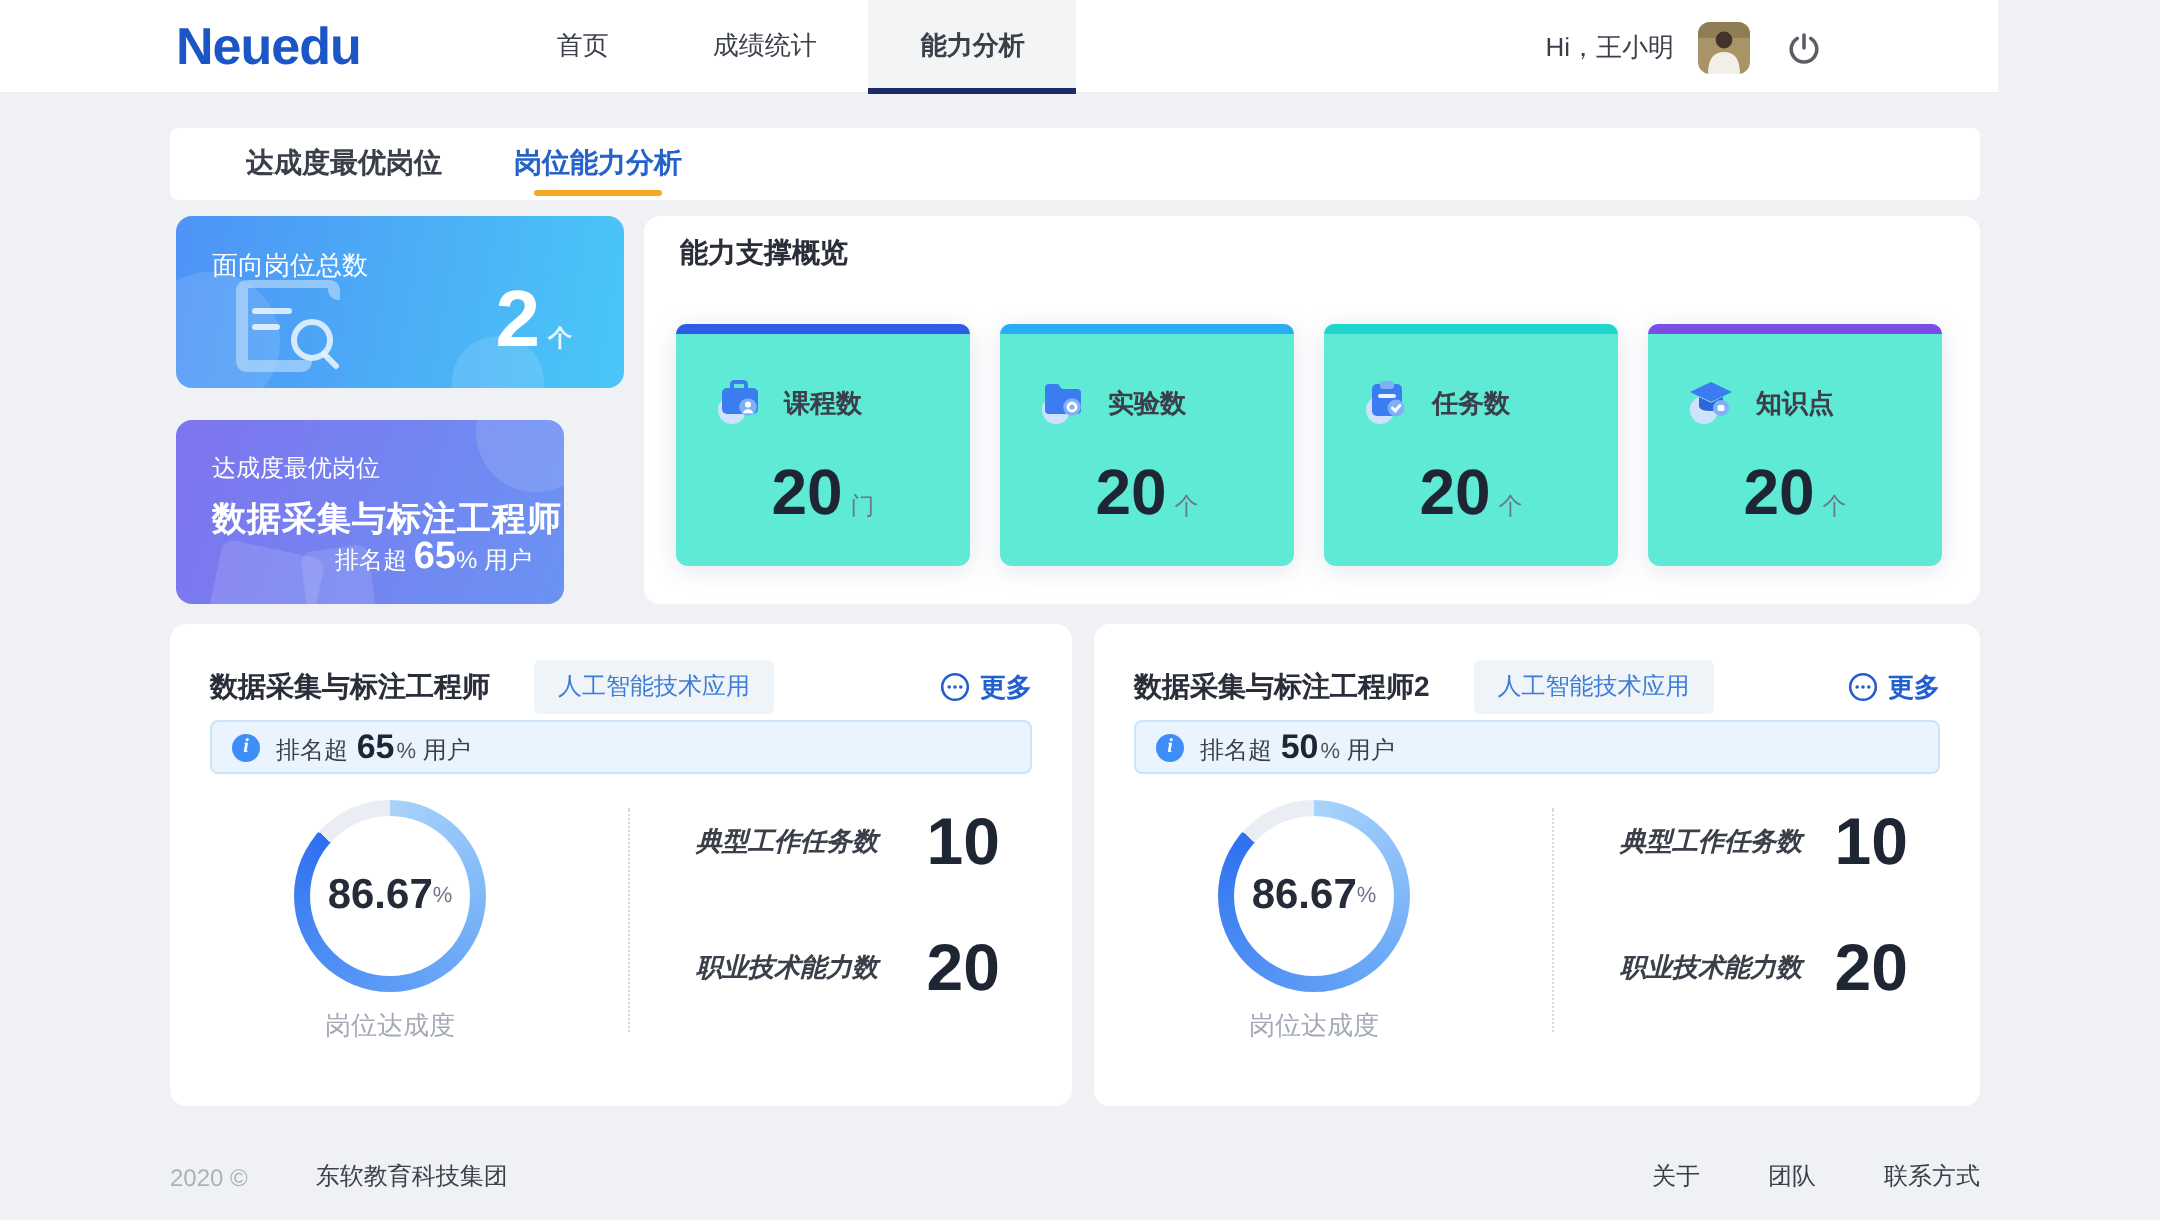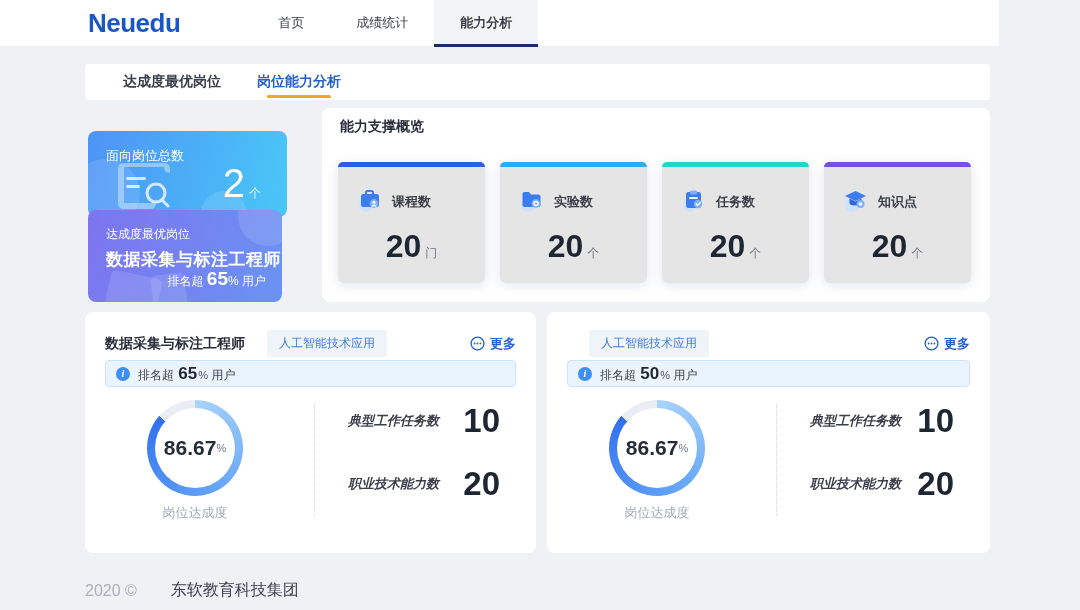--- a/index.html
+++ b/index.html
@@ -22,40 +22,40 @@
   .power-btn { width:18px; height:18px; margin-left:6px; cursor:pointer; display:block; }
 
   
   .tabsbar { position:absolute; left:85px; top:64px; width:905px; height:36px;
     background:#fff; border-radius:4px; display:flex; align-items:stretch; padding-left:20px; }
   .tab { position:relative; display:flex; align-items:center; padding:0 18px; font-size:14px; font-weight:bold; color:#3A3F4A; cursor:pointer; }
   .tab.active { color:#2563C9; }
   .tab.active .tab-underline { position:absolute; left:50%; transform:translateX(-50%); bottom:2px; width:64px; height:3px; border-radius:2px; background:#F5A623; }
 
   
-  .card-total { position:absolute; left:88px; top:131px; width:199px; height:86px; border-radius:8px;
+  .card-total { position:absolute; left:88px; top:108px; width:224px; height:86px; border-radius:8px;
     background:linear-gradient(100deg,#4E93F6 0%,#49C7F7 100%); color:#fff; overflow:hidden; }
   .card-total .c-title { position:absolute; left:18px; top:16px; font-size:13px; }
-  .card-total .c-num { position:absolute; right:26px; top:30px; font-size:40px; font-weight:400; }
+  .card-total .c-num { position:absolute; right:26px; top:30px; font-size:40px; font-weight:700; }
   .card-total .c-unit { font-size:12px; opacity:.85; margin-left:4px; }
   .card-best { position:absolute; left:88px; top:210px; width:194px; height:92px; border-radius:8px;
     background:linear-gradient(110deg,#7E74EF 0%,#6A93F3 100%); color:#fff; overflow:hidden; }
   .card-best .c-title { position:absolute; left:18px; top:16px; font-size:12px; }
   .card-best .c-name { position:absolute; left:18px; top:38px; font-size:17px; font-weight:bold; letter-spacing:.5px; }
   .card-best .c-rank { position:absolute; right:16px; bottom:12px; font-size:12px; }
   .card-best .c-rank b { font-size:19px; font-weight:bold; }
   .deco-circle { position:absolute; border-radius:50%; background:rgba(255,255,255,.12); }
   .deco-sq { position:absolute; border-radius:6px; background:rgba(255,255,255,.12); }
   .doc-illu { position:absolute; left:24px; top:28px; opacity:.85; }
 
   
   .overview { position:absolute; left:322px; top:108px; width:668px; height:194px; background:#fff; border-radius:8px; }
   .overview-title { position:absolute; left:18px; top:10px; font-size:14px; font-weight:bold; color:#2A2E3A; }
   .stat-cards { position:absolute; left:16px; top:54px; display:flex; gap:15px; }
-  .stat-card { width:147px; height:121px; background:#e5e5e5; border-radius:6px; position:relative;
+  .stat-card { width:147px; height:121px; background:#5eead4; border-radius:6px; position:relative;
     box-shadow:0 2px 12px rgba(90,110,150,.18); }
   .stat-topbar { position:absolute; top:0; left:0; width:100%; height:5px; border-radius:6px 6px 0 0; }
   .stat-head { position:absolute; left:18px; top:24px; display:flex; align-items:center; gap:9px; }
   .stat-label { font-size:13px; font-weight:bold; color:#3A3F4A; }
   .stat-num-row { position:absolute; left:0; top:66px; width:100%; text-align:center; }
   .stat-num { font-size:32px; font-weight:bold; color:#1F2633; }
   .stat-unit { font-size:12px; color:#6E7687; margin-left:4px; }
 
   
   .panel { position:absolute; top:312px; height:241px; background:#fff; border-radius:8px; }
@@ -83,35 +83,52 @@
 
   .v-divider { position:absolute; left:229px; top:92px; height:112px; border-left:1px dotted #D4D9E2; }
 
   .stat-row { position:absolute; left:263px; right:36px; display:flex; align-items:center; justify-content:space-between; }
   .stat-row.r1 { top:90px; }
   .stat-row.r2 { top:153px;text-align:right; }
   .stat-row .lab { font-size:13px; font-weight:bold; color:#3A3F4A;font-style:italic; }
   .stat-row .val { font-size:33px; font-weight:bold; color:#1F2633; }
 
   
-  .footer { position:absolute; left:85px; right:90px; top:580px; display:flex; align-items:center; font-size:16px; }
+  .footer { position:absolute; left:85px; right:90px; top:580px; display:flex; align-items:center; font-size:12px; }
   .copyright { color:#ABB0BA; }
   .company { color:#3C414B; margin-left:34px; }
   .footer-links { margin-left:auto; display:flex; gap:34px; }
   .footer-links span { color:#3A3F4A; cursor:pointer; }
 </style>
 </head>
 <body>
 
 <div class="navbar">
   <div class="logo">Neuedu</div>
   <div class="nav-items">
     <div class="nav-item">首页</div>
     <div class="nav-item">成绩统计</div>
     <div class="nav-item active">能力分析</div>
+  </div>
+  <div class="nav-right">
+    <span class="greeting">Hi，王小明</span>
+    <span class="avatar">
+      <svg width="26" height="26" viewBox="0 0 26 26">
+        <rect width="26" height="26" fill="#A99468"></rect>
+        <rect width="26" height="8" fill="#8F7E55"></rect>
+        <circle cx="13" cy="9" r="4.2" fill="#42332B"></circle>
+        <path d="M5 26 Q5 15 13 15 Q21 15 21 26 Z" fill="#F2EFE9"></path>
+      </svg>
+    </span>
+    <span class="power-btn">
+      <svg width="18" height="18" viewBox="0 0 18 18" fill="none" stroke="#5A5F66" stroke-width="1.8" stroke-linecap="round">
+        <path d="M9 2.5 V9"></path>
+        <path d="M5.6 4.2 A6.4 6.4 0 1 0 12.4 4.2"></path>
+      </svg>
+    </span>
   </div>
 </div>
 
 <div class="tabsbar">
   <div class="tab">
     <span>达成度最优岗位</span>
   </div>
   <div class="tab active">
     <span>岗位能力分析</span>
     <span class="tab-underline"></span>
@@ -258,20 +275,21 @@
     <span class="val">10</span>
   </div>
   <div class="stat-row r2">
     <span class="lab">职业技术能力数</span>
     <span class="val">20</span>
   </div>
 </div>
 
 <div class="panel right">
   <div class="panel-head">
+    <span class="panel-title">数据采集与标注工程师2</span>
     <span class="panel-tag">人工智能技术应用</span>
     <span class="more-link">
       <svg width="15" height="15" viewBox="0 0 15 15">
         <circle cx="7.5" cy="7.5" r="6.4" fill="none" stroke="#2160CE" stroke-width="1.3"></circle>
         <circle cx="4.6" cy="7.5" r="0.9" fill="#2160CE"></circle>
           <circle cx="7.5" cy="7.5" r="0.9" fill="#2160CE"></circle>
           <circle cx="10.4" cy="7.5" r="0.9" fill="#2160CE"></circle>
       </svg>
       <span>更多</span>
     </span>
@@ -298,13 +316,18 @@
   </div>
   <div class="stat-row r2">
     <span class="lab">职业技术能力数</span>
     <span class="val">20</span>
   </div>
 </div>
 
 <div class="footer">
   <span class="copyright">2020 ©</span>
   <span class="company">东软教育科技集团</span>
+  <span class="footer-links">
+    <span>关于</span>
+    <span>团队</span>
+    <span>联系方式</span>
+  </span>
 </div>
 
 </body></html>

